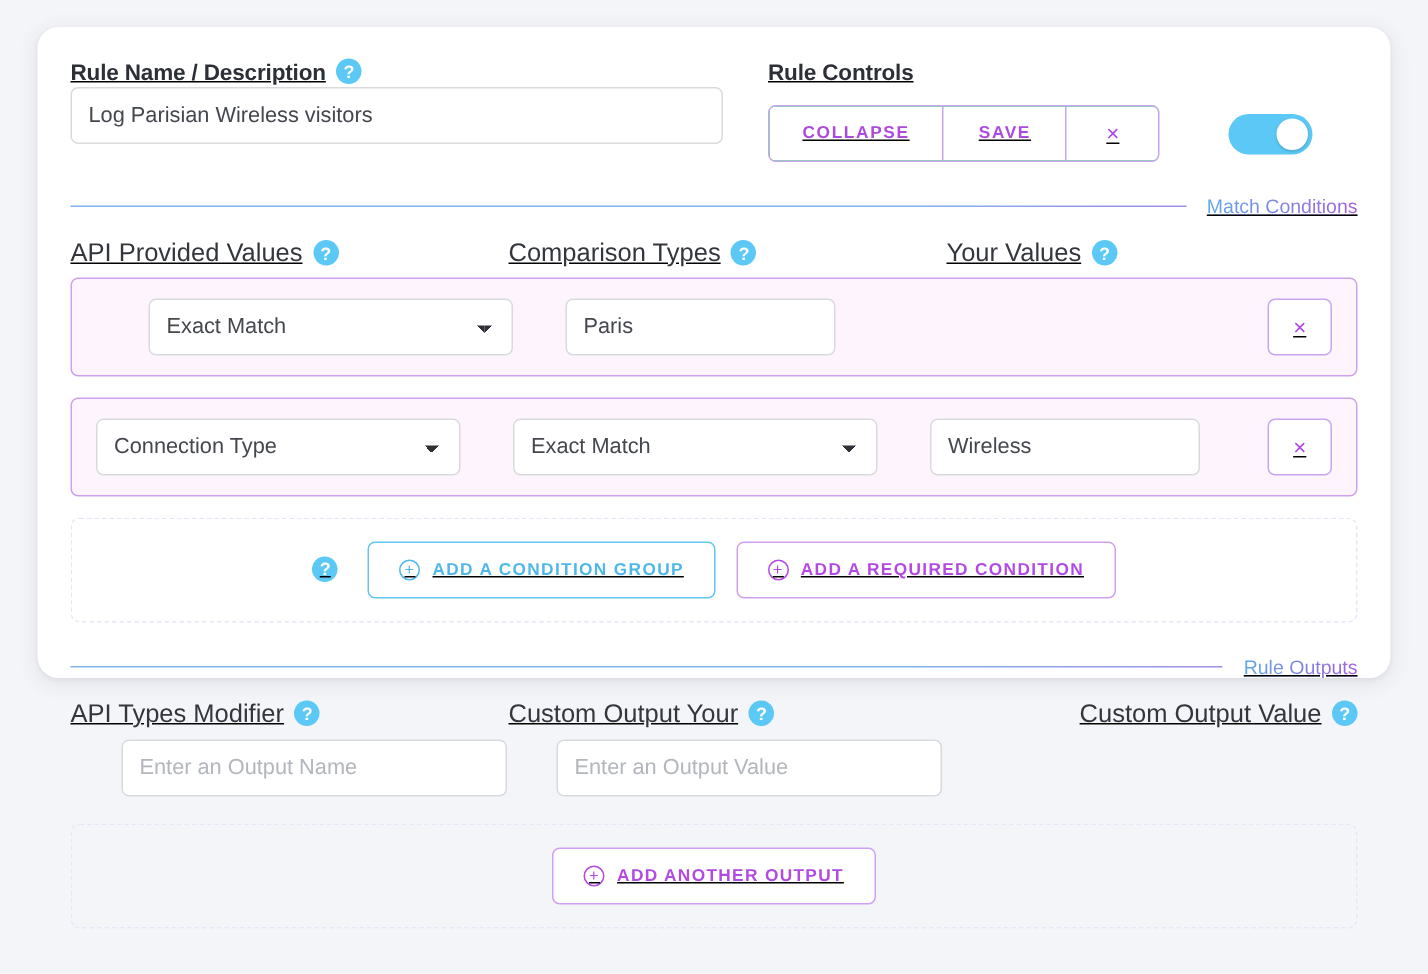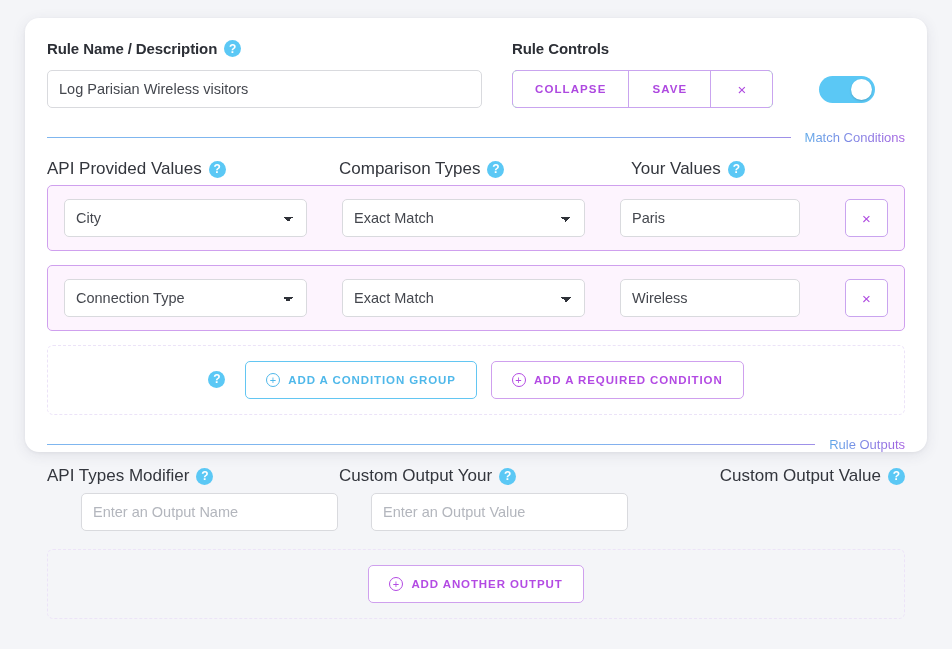--- a/index.html
+++ b/index.html
@@ -12,20 +12,21 @@
     overflow: hidden;
   }
   .card {
     position: absolute;
     left: 25px; top: 18px;
     width: 902px; height: 434px;
     background: #ffffff;
     border-radius: 14px;
     box-shadow: 0 3px 14px rgba(60,60,90,0.10), 0 1px 3px rgba(60,60,90,0.06);
     padding: 0;
+    text-decoration: underline;
   }
   .inner { padding: 22px 22px 0 22px; }
 
   
   .help {
     display: inline-flex;
     align-items: center; justify-content: center;
     width: 17px; height: 17px;
     border-radius: 50%;
     background: #5bc8f5;
@@ -51,21 +52,21 @@
   .lbl {
     font-size: 17px;
     font-weight: normal;
     color: #33363d;
   }
 
   
   .top-row { display: flex; align-items: flex-start; }
   .top-left { width: 435px; }
   .top-right { margin-left: 30px; flex: 1; }
-  .field-row { margin-top: 12px; }
+  .field-row { margin-top: 0; }
 
   input.text-input, select.select-input {
     width: 100%;
     height: 38px;
     padding: 0 11px;
     font-size: 14.5px;
     color: #44474e;
     background: #ffffff;
     border: 1px solid #d9dade;
     border-radius: 5px;
@@ -285,25 +286,20 @@
       </div>
       <div class="ch2">
         <span class="lbl">Comparison Types</span><span class="help">?</span>
       </div>
       <div class="ch3">
         <span class="lbl">Your Values</span><span class="help">?</span>
       </div>
     </div>
 
     <div class="cond-row">
-      <div class="c-sel">
-        <select class="select-input">
-          <option>City</option>
-        </select>
-      </div>
       <div class="c-gap"></div>
       <div class="c-sel">
         <select class="select-input">
           <option>Exact Match</option>
         </select>
       </div>
       <div class="c-gap"></div>
       <div class="c-val">
         <input class="text-input" type="text" value="Paris" style="">
       </div>

